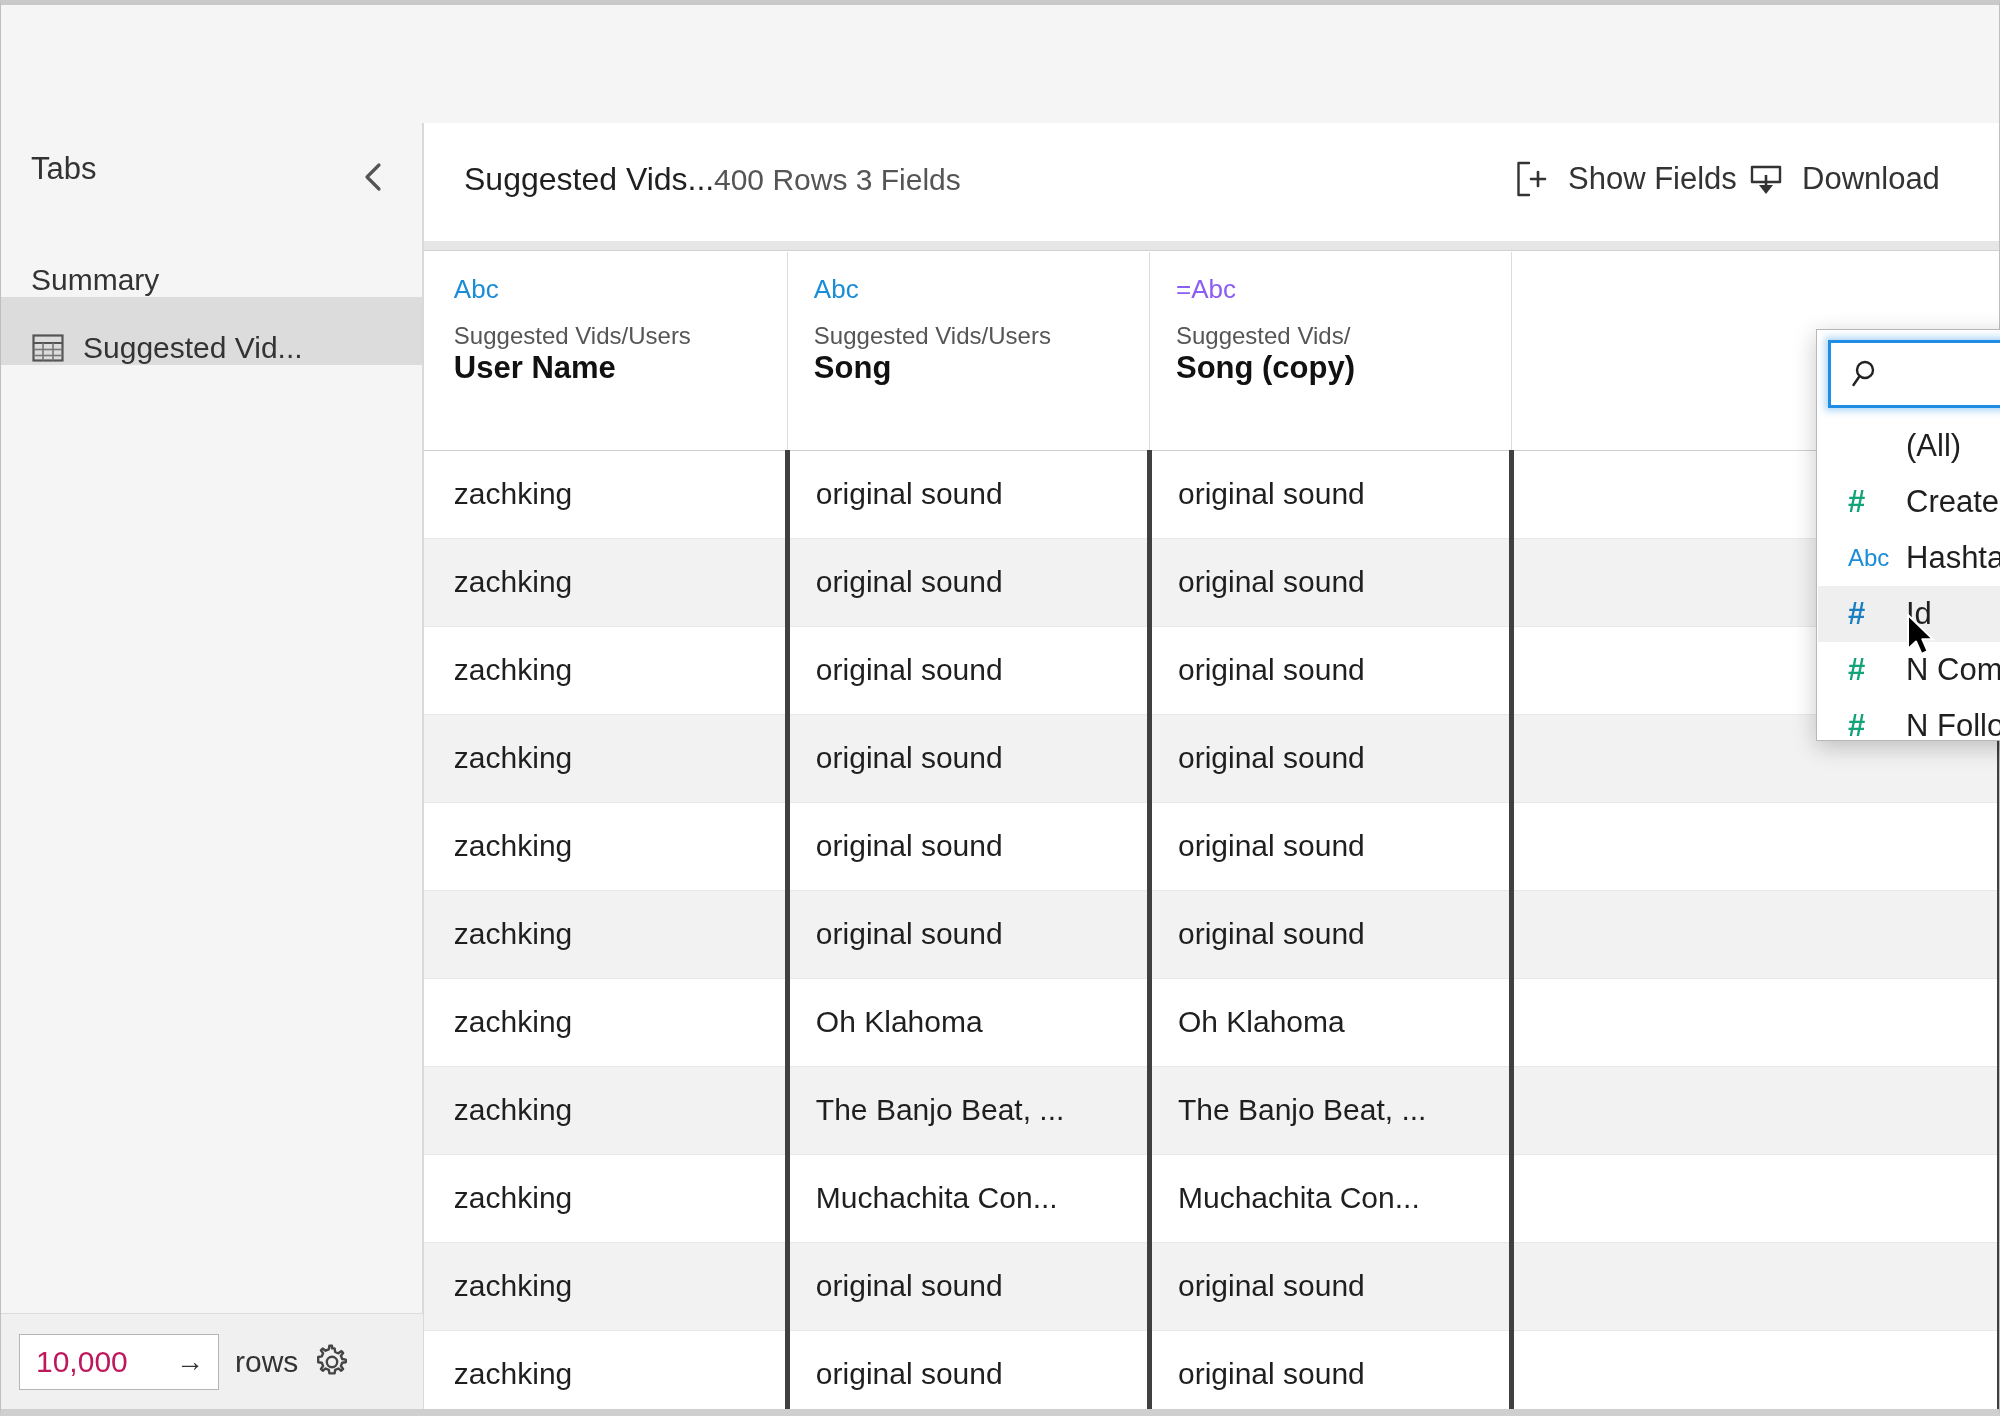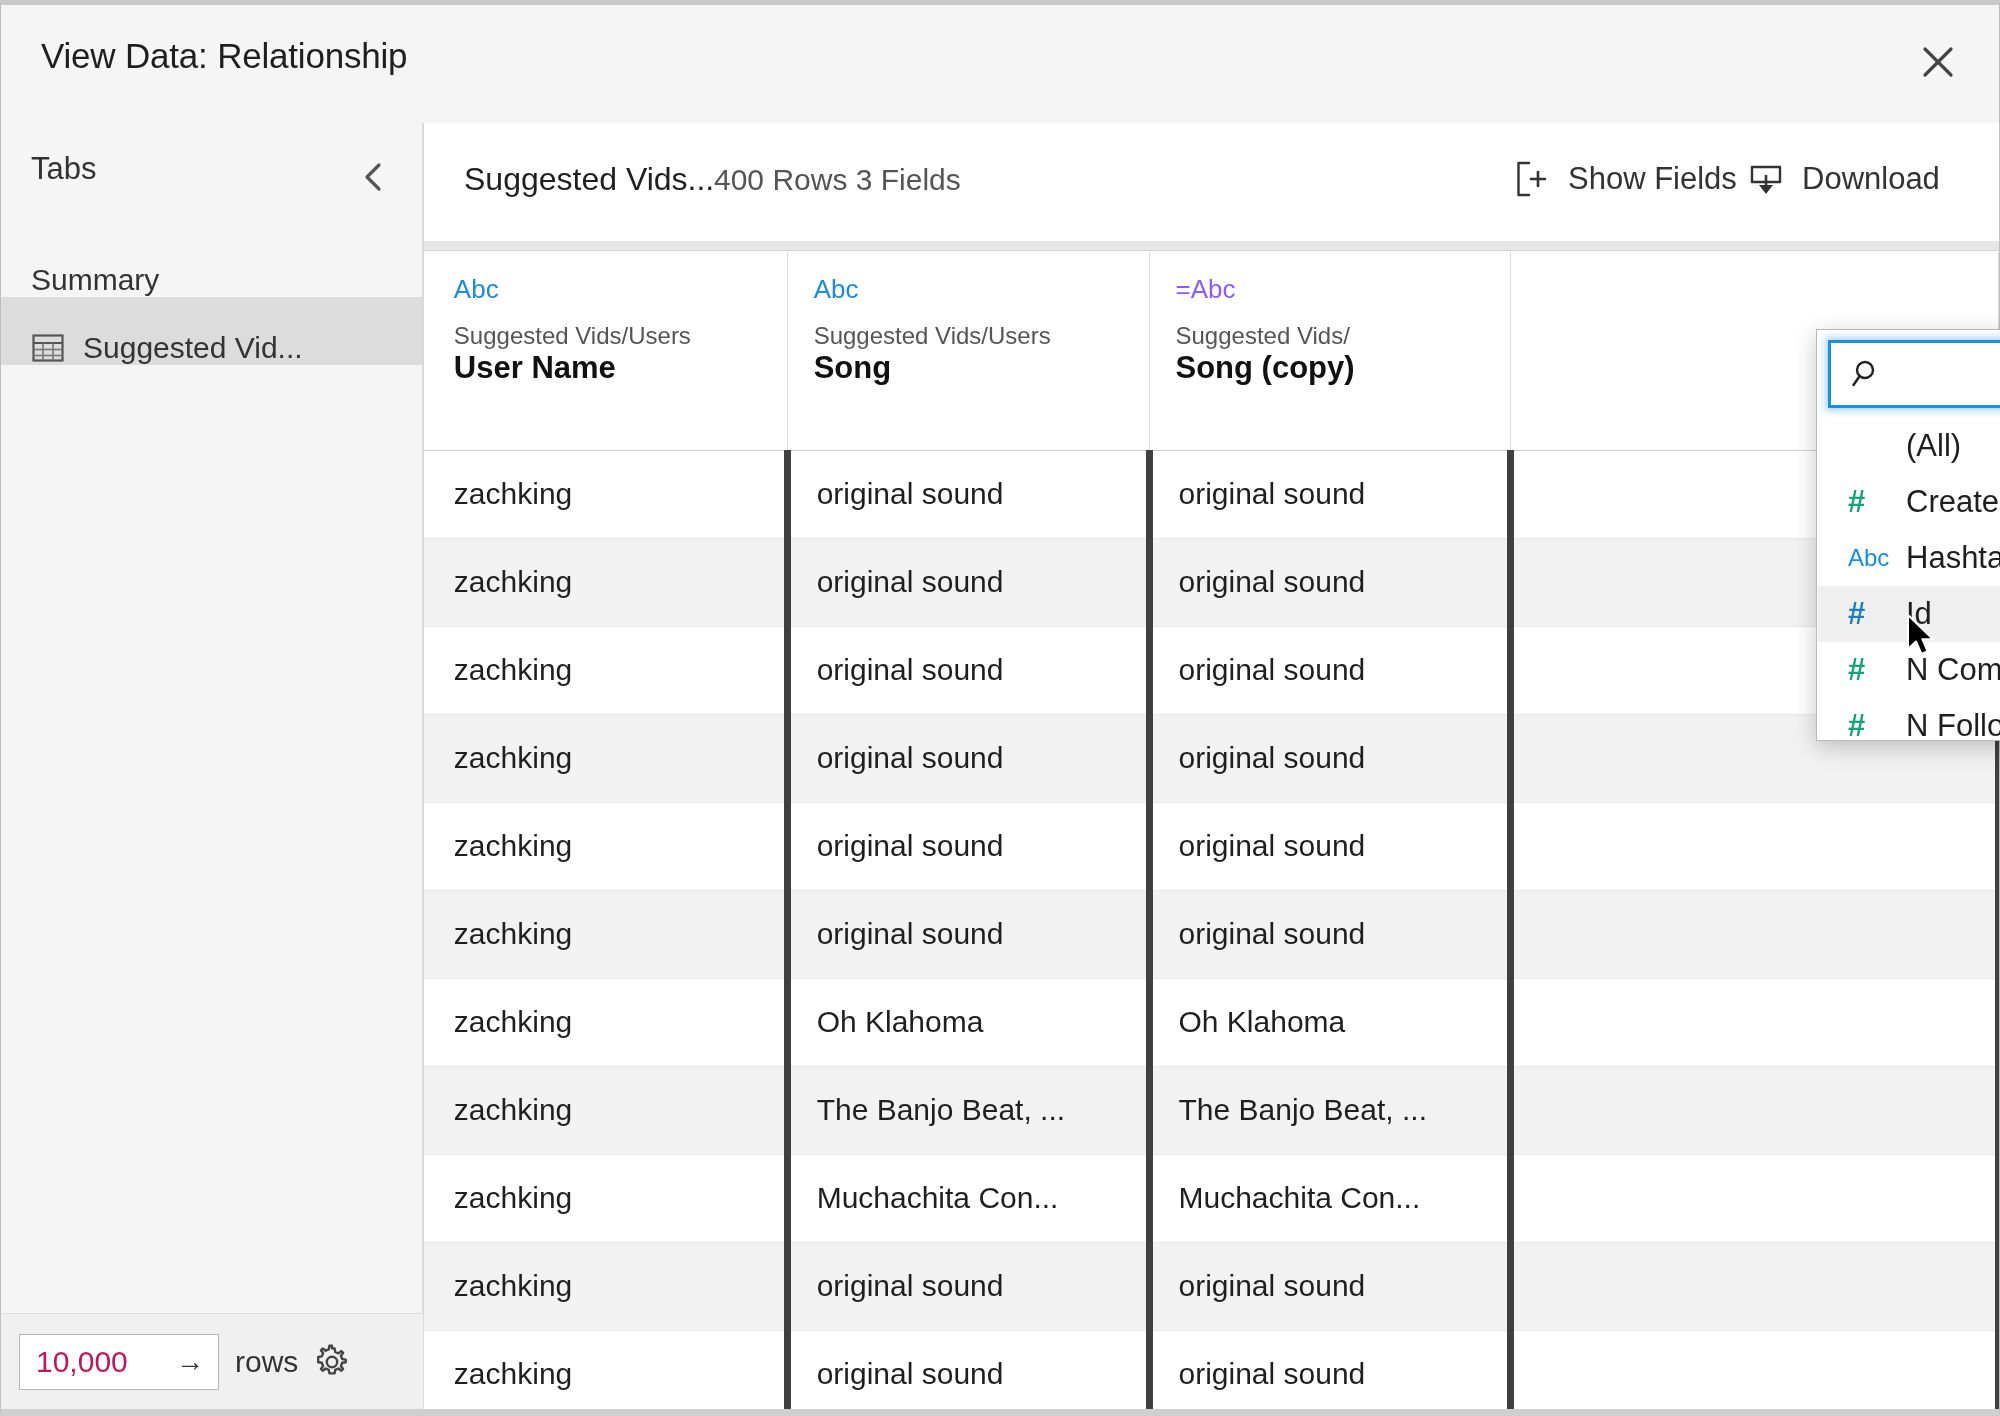--- a/index.html
+++ b/index.html
@@ -172,21 +172,21 @@
   .th-type.abc-blue { color: #1a8cd8; }
   .th-type.abc-green { color: #8b5cf6; }
   .th-table { font-size: 24px; color: #555555; font-weight: normal; 
               white-space: nowrap; overflow: hidden; }
   .th-field { font-size: 31px; color: #111111; font-weight: bold; white-space: nowrap; }
 
   table.datagrid td {
     height: 88px;
     padding: 0 0 0 26px;
     font-size: 30px; color: #1f1f1f;
-    border-right: 7px solid #404040;
+    border-right: 5px solid #404040;
     border-bottom: 1px solid #e8e8e8;
     white-space: nowrap; overflow: hidden;
   }
   table.datagrid tbody tr.odd td { background: #ffffff; }
   table.datagrid tbody tr.even td { background: #f2f2f2; }
 
   
   #table-vscroll {
     position: absolute; right: 8px; top: 11px; bottom: 0;
     width: 22px;
@@ -251,29 +251,20 @@
   #cursor {
     position: absolute; left: 1482px; top: 490px;
     z-index: 60; pointer-events: none;
   }
 </style>
 </head>
 <body>
 
 <div id="window">
 
-  <div id="titlebar">
-    <div id="dialog-title">View Data: Relationship</div>
-    <div id="close-button">
-      <svg width="40" height="40" viewBox="0 0 40 40">
-        <line x1="7" y1="7" x2="33" y2="33" stroke="#444" stroke-width="3.2" stroke-linecap="round"></line>
-        <line x1="33" y1="7" x2="7" y2="33" stroke="#444" stroke-width="3.2" stroke-linecap="round"></line>
-      </svg>
-    </div>
-  </div>
 
   <div id="sidebar">
     <div id="tabs-header">
       <div id="tabs-label">Tabs</div>
       <div id="collapse-button">
         <svg width="30" height="40" viewBox="0 0 30 40">
           <polyline points="21,8 9,20 21,32" fill="none" stroke="#555" stroke-width="3.2" stroke-linecap="round" stroke-linejoin="round"></polyline>
         </svg>
       </div>
     </div>

